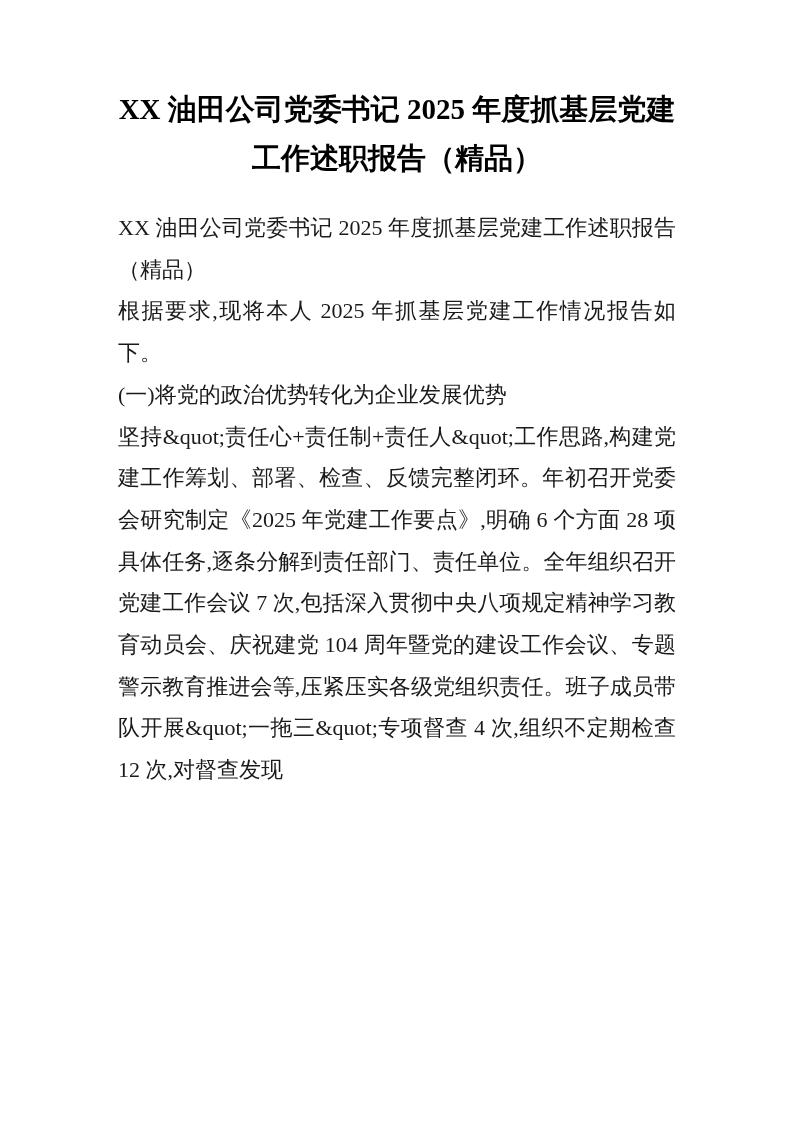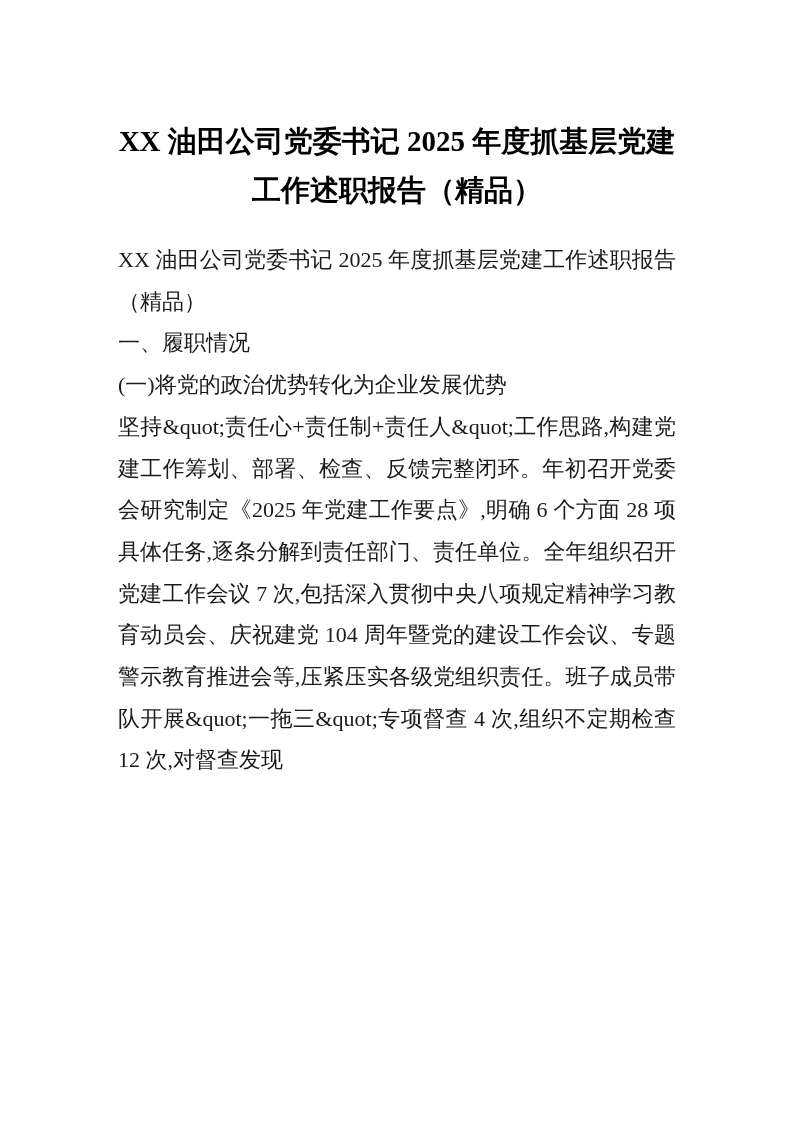--- a/index.html
+++ b/index.html
@@ -7,21 +7,21 @@
     padding: 0;
     background: #ffffff;
   }
   .page {
     position: relative;
     width: 793px;
     height: 1122px;
     background: #ffffff;
     overflow: hidden;
     box-sizing: border-box;
-    padding: 117px 117px 0 118px;
+    padding: 85px 117px 0 118px;
     color: #000000;
     font-family: "Liberation Serif", "DejaVu Serif", serif;
   }
   .doc-title {
     margin: 0 0 24px 0;
     font-size: 29px;
     line-height: 49px;
     font-weight: bold;
     text-align: center;
     color: #000000;
@@ -37,17 +37,17 @@
     overflow-wrap: anywhere;
   }
 </style>
 </head>
 <body>
 
 <div class="page">
   <h1 class="doc-title">XX 油田公司党委书记 2025 年度抓基层党建工作述职报告（精品）</h1>
   <div class="doc-body">
     <p>XX 油田公司党委书记 2025 年度抓基层党建工作述职报告（精品）</p>
-    <p>一、履职情况</p>
+    <p>根据要求,现将本人 2025 年抓基层党建工作情况报告如下。</p>
     <p>(一)将党的政治优势转化为企业发展优势</p>
     <p>坚持&amp;quot;责任心+责任制+责任人&amp;quot;工作思路,构建党建工作筹划、部署、检查、反馈完整闭环。年初召开党委会研究制定《2025 年党建工作要点》,明确 6 个方面 28 项具体任务,逐条分解到责任部门、责任单位。全年组织召开党建工作会议 7 次,包括深入贯彻中央八项规定精神学习教育动员会、庆祝建党 104 周年暨党的建设工作会议、专题警示教育推进会等,压紧压实各级党组织责任。班子成员带队开展&amp;quot;一拖三&amp;quot;专项督查 4 次,组织不定期检查 12 次,对督查发现</p>
   </div>
 </div>
 
 </body></html>

